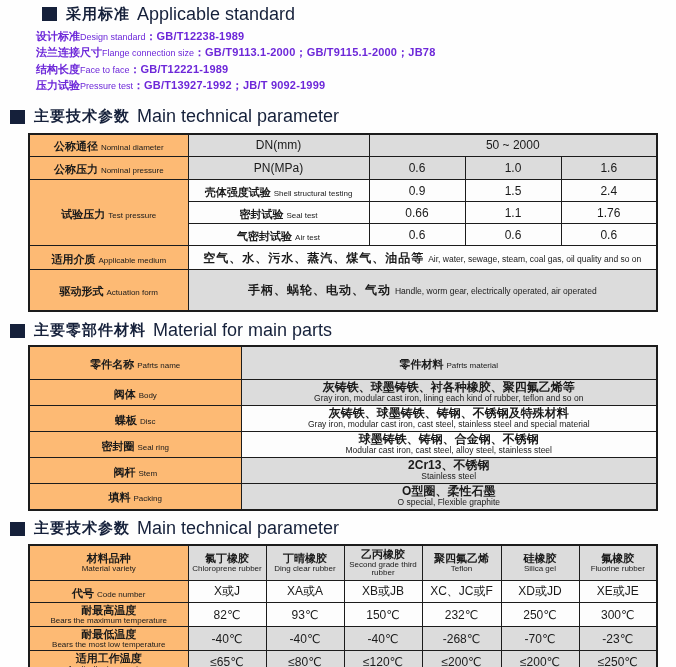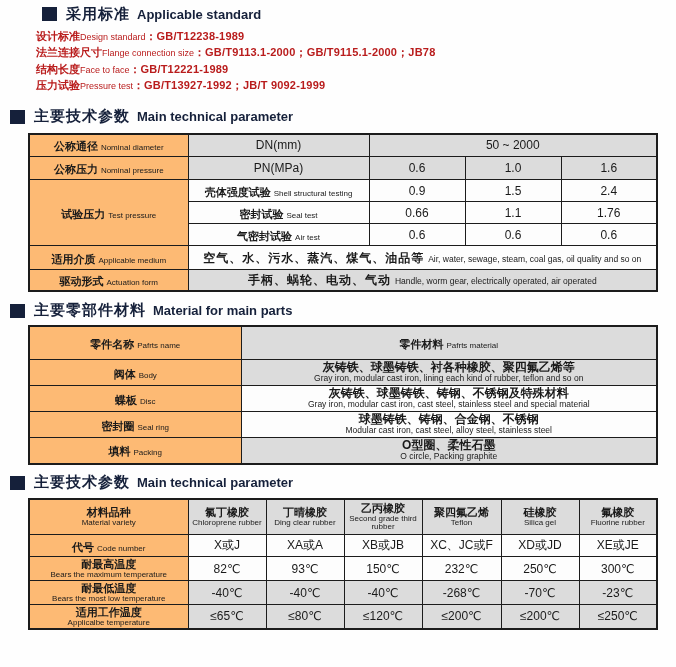--- a/index.html
+++ b/index.html
@@ -19,28 +19,28 @@
     height: 18px;
     color: #15203a;
   }
   .sec .sq {
     width: 15px; height: 14px;
     background: #15203a;
     margin-right: 9px;
     flex: 0 0 auto;
   }
   .sec .sec-zh { font-size: 15px; font-weight: bold; letter-spacing: 1px; }
-  .sec .sec-en { font-size: 13px; font-weight: bold; margin-left: 7px; }
+  .sec .sec-en { font-size: 18px; font-weight: normal; margin-left: 7px; }
   .sec1 { margin-top: 5px; padding-left: 32px; }
   .sec2 { margin-top: 14px; }
   .sec3 { margin-top: 10px; }
   .sec4 { margin-top: 9px; }
 
   
-  .standards { margin: 5px 0 0 36px; color: #b91c1c; }
+  .standards { margin: 5px 0 0 36px; color: #6d28d9; }
   .std-line { line-height: 13.4px; white-space: nowrap; }
   .std-zh  { font-size: 11px; font-weight: bold; }
   .std-en  { font-size: 9px;  font-weight: 500; }
   .std-sep { font-size: 11px; font-weight: bold; }
   .std-val { font-size: 11px; font-weight: 600; letter-spacing: 0.2px; }
 
   
   table.tbl {
     border-collapse: collapse;
     table-layout: fixed;
@@ -67,21 +67,21 @@
   .hzh    { font-size: 11px; font-weight: bold; line-height: 13px; }
   .hen    { font-size: 8px; line-height: 8.5px; }
 
   
   .t1 td { border-top-width: 2px; }
   .t1 tr.thin td { border-top-width: 1px; }
   .t1 tr.r1 { height: 23px; }
   .t1 tr.r2 { height: 23px; }
   .t1 tr.rt { height: 22px; }
   .t1 tr.r6 { height: 24px; }
-  .t1 tr.r7 { height: 21px; padding-left: 32px; }
+  .t1 tr.r7 { height: 41px; padding-left: 32px; }
   .t1 .bigzh { font-size: 12px; font-weight: bold; letter-spacing: 1px; }
   .t1 .bigen { font-size: 8.5px; margin-left: 4px; }
 
   
   .t2 td { border-top-width: 2px; }
   .t2 tr.hd { height: 34px; }
   .t2 tr.mr { height: 26px; }
 
   
   .t3 td { border-top-width: 2px; }
@@ -232,25 +232,34 @@
     <td class="lab">
       <span class="cellzh">密封圈</span><span class="cellen">Seal ring</span>
     </td>
     <td class="wt">
       <div class="mzh">球墨铸铁、铸钢、合金钢、不锈钢</div>
       <div class="men">Modular cast iron, cast steel, alloy steel, stainless steel</div>
     </td>
   </tr>
   <tr class="mr">
     <td class="lab">
+      <span class="cellzh">阀杆</span><span class="cellen">Stem</span>
+    </td>
+    <td class="lt">
+      <div class="mzh">2Cr13、不锈钢</div>
+      <div class="men">Stainless steel</div>
+    </td>
+  </tr>
+  <tr class="mr">
+    <td class="lab">
       <span class="cellzh">填料</span><span class="cellen">Packing</span>
     </td>
     <td class="lt">
       <div class="mzh">O型圈、柔性石墨</div>
-      <div class="men">O circle, Packing graphite</div>
+      <div class="men">O special, Flexible graphite</div>
     </td>
   </tr>
 </tbody>
   </table>
 
 <div class="sec sec4">
   <span class="sq"></span>
   <span class="sec-zh">主要技术参数</span>
   <span class="sec-en">Main technical parameter</span>
 </div>

